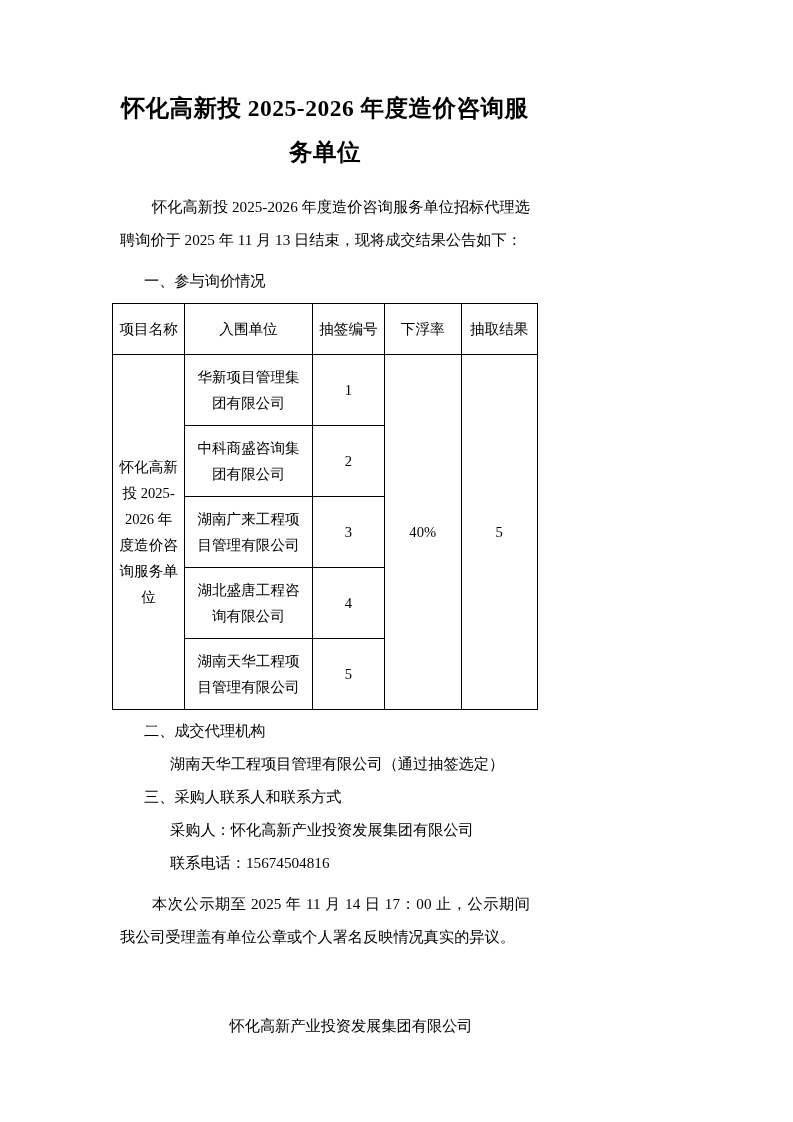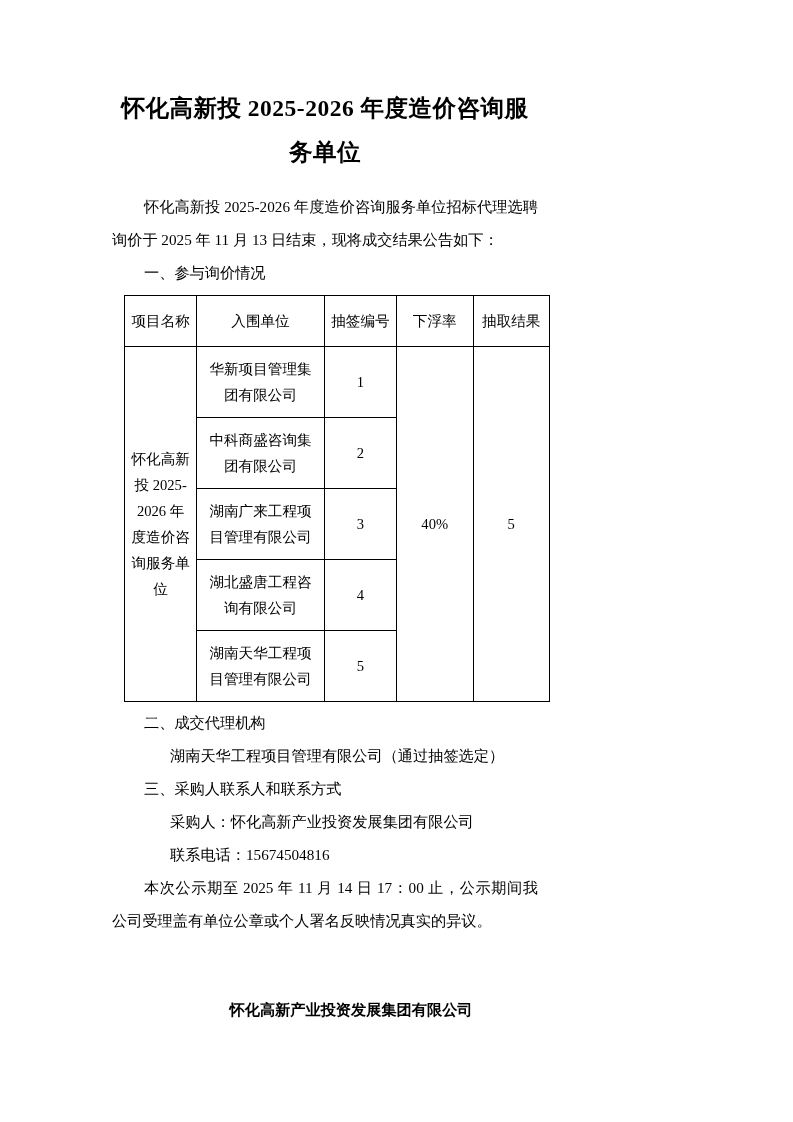--- a/index.html
+++ b/index.html
@@ -29,21 +29,21 @@
     line-height: 44px;
     letter-spacing: 0.5px;
     margin: 0 0 16px 0;
   }
   .doc-title .line {
     display: block;
   }
   p.para {
     font-size: 15.2px;
     line-height: 33px;
-    margin: 0;
+    margin: 8px;
     text-align: justify;
     text-justify: inter-ideograph;
   }
   .indent2 {
     text-indent: 32px;
   }
   .sub-line {
     padding-left: 58px;
     font-size: 15.2px;
     line-height: 33px;
@@ -51,21 +51,21 @@
   }
   .section-head {
     font-size: 15.2px;
     line-height: 33px;
     margin: 0;
     text-indent: 32px;
   }
   table.info {
     border-collapse: collapse;
     width: 100%;
-    margin: 6px 0 4px 12px;
+    margin: 6px 0 4px 0;
     table-layout: fixed;
   }
   table.info th, table.info td {
     border: 1px solid #000000;
     text-align: center;
     vertical-align: middle;
     font-size: 14.6px;
     line-height: 26px;
     padding: 4px 6px;
     font-weight: normal;
@@ -85,21 +85,20 @@
   }
   .closing {
     margin-top: 58px;
     text-align: center;
     font-size: 15.2px;
     line-height: 30px;
   }
   .closing .sign {
     display: block;
     padding-left: 52px;
-    font-weight: bold;
   }
 </style>
 </head>
 <body>
 
 <div class="page">
 
   <h1 class="doc-title">
     <span class="line">怀化高新投 2025-2026 年度造价咨询服务单位</span>
   </h1>

